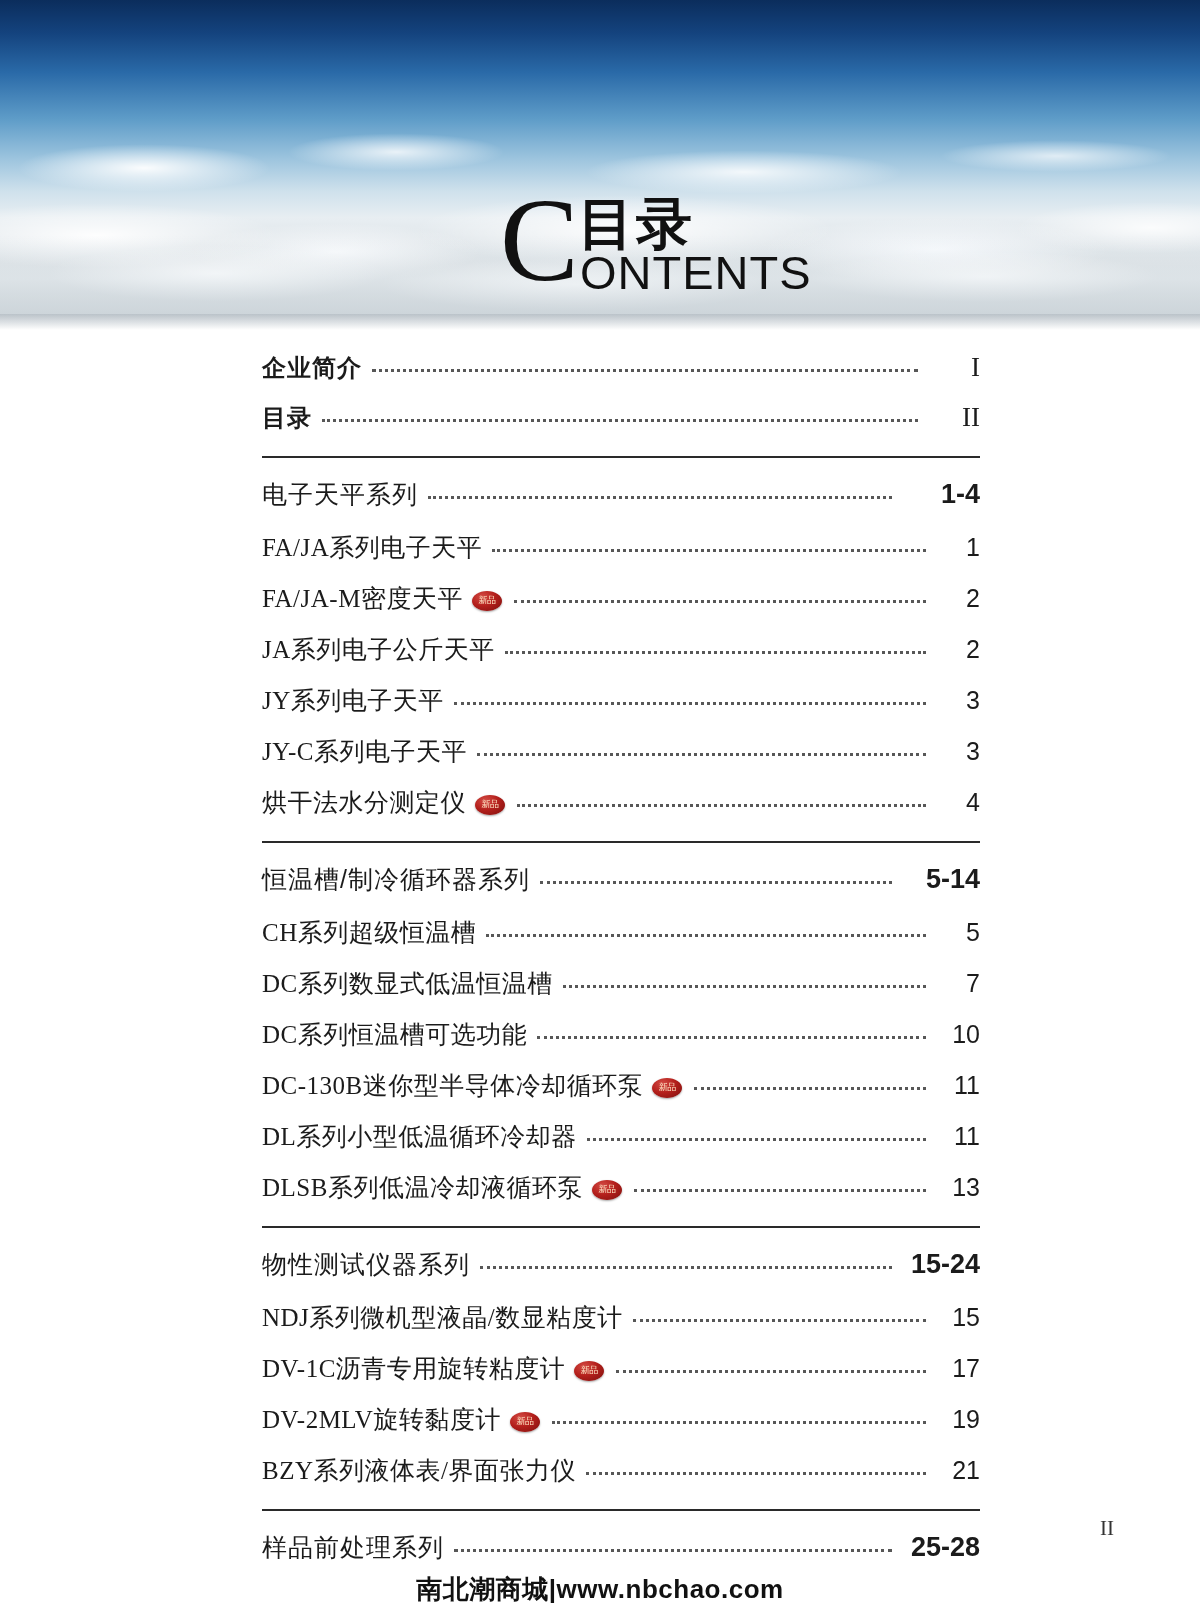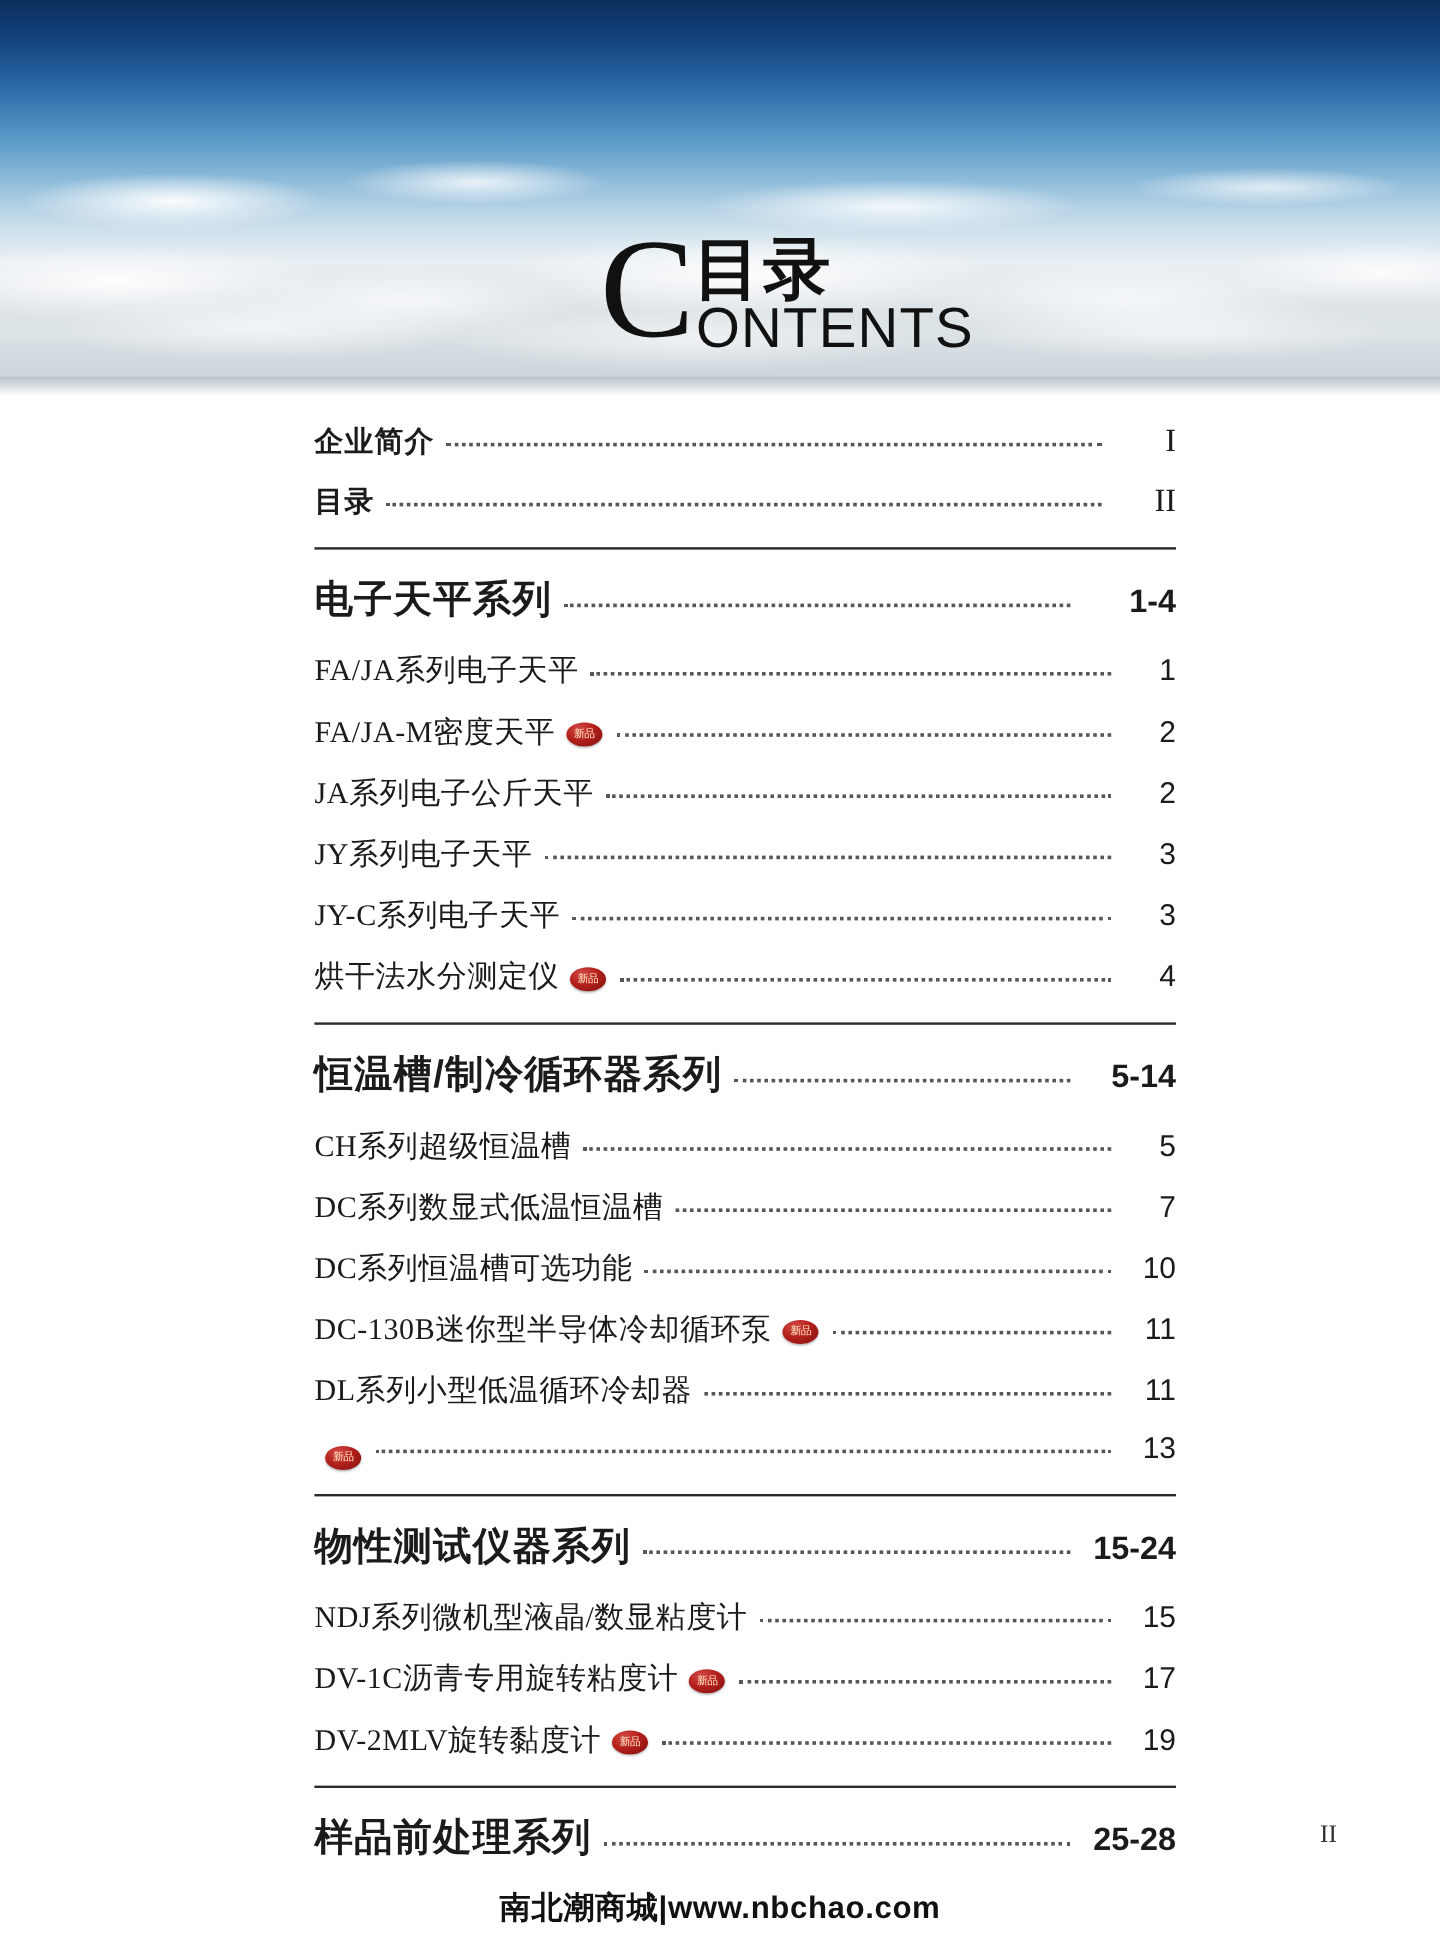--- a/index.html
+++ b/index.html
@@ -158,22 +158,22 @@
   }
 
   .divider {
     border-top: 2px solid #2a2a2a;
     margin: 22px 0 20px 0;
     width: 718px;
   }
 
   .section-head .toc-label {
     font-family: "Liberation Sans", sans-serif;
-    font-weight: bold;
-    font-size: 32px;
+    font-weight: normal;
+    font-size: 25px;
     letter-spacing: 1px;
   }
   .section-head .toc-page {
     font-family: "Liberation Sans", sans-serif;
     font-weight: bold;
     font-size: 27px;
     min-width: 80px;
   }
   .section-head { margin-bottom: 20px; }
 
@@ -345,20 +345,21 @@
       <span class="dots"></span>
       <span class="toc-page">11</span>
     </div>
     <div class="toc-row item-row">
       <span class="toc-label">DL系列小型低温循环冷却器</span>
       <span class="dots"></span>
       <span class="toc-page">11</span>
     </div>
     <div class="toc-row item-row">
       <span class="toc-label">
+        <span>DLSB系列低温冷却液循环泵</span>
         <span class="badge-new">新品</span>
       </span>
       <span class="dots"></span>
       <span class="toc-page">13</span>
     </div>
   </div>
 
   <div class="divider"></div>
 
   <div class="toc-section">
@@ -382,20 +383,25 @@
       <span class="toc-page">17</span>
     </div>
     <div class="toc-row item-row">
       <span class="toc-label">
         <span>DV-2MLV旋转黏度计</span>
         <span class="badge-new">新品</span>
       </span>
       <span class="dots"></span>
       <span class="toc-page">19</span>
     </div>
+    <div class="toc-row item-row">
+      <span class="toc-label">BZY系列液体表/界面张力仪</span>
+      <span class="dots"></span>
+      <span class="toc-page">21</span>
+    </div>
   </div>
 
   <div class="divider"></div>
 
   <div class="toc-section">
     <div class="toc-row section-head">
       <span class="toc-label">样品前处理系列</span>
       <span class="dots"></span>
       <span class="toc-page">25-28</span>
     </div>

